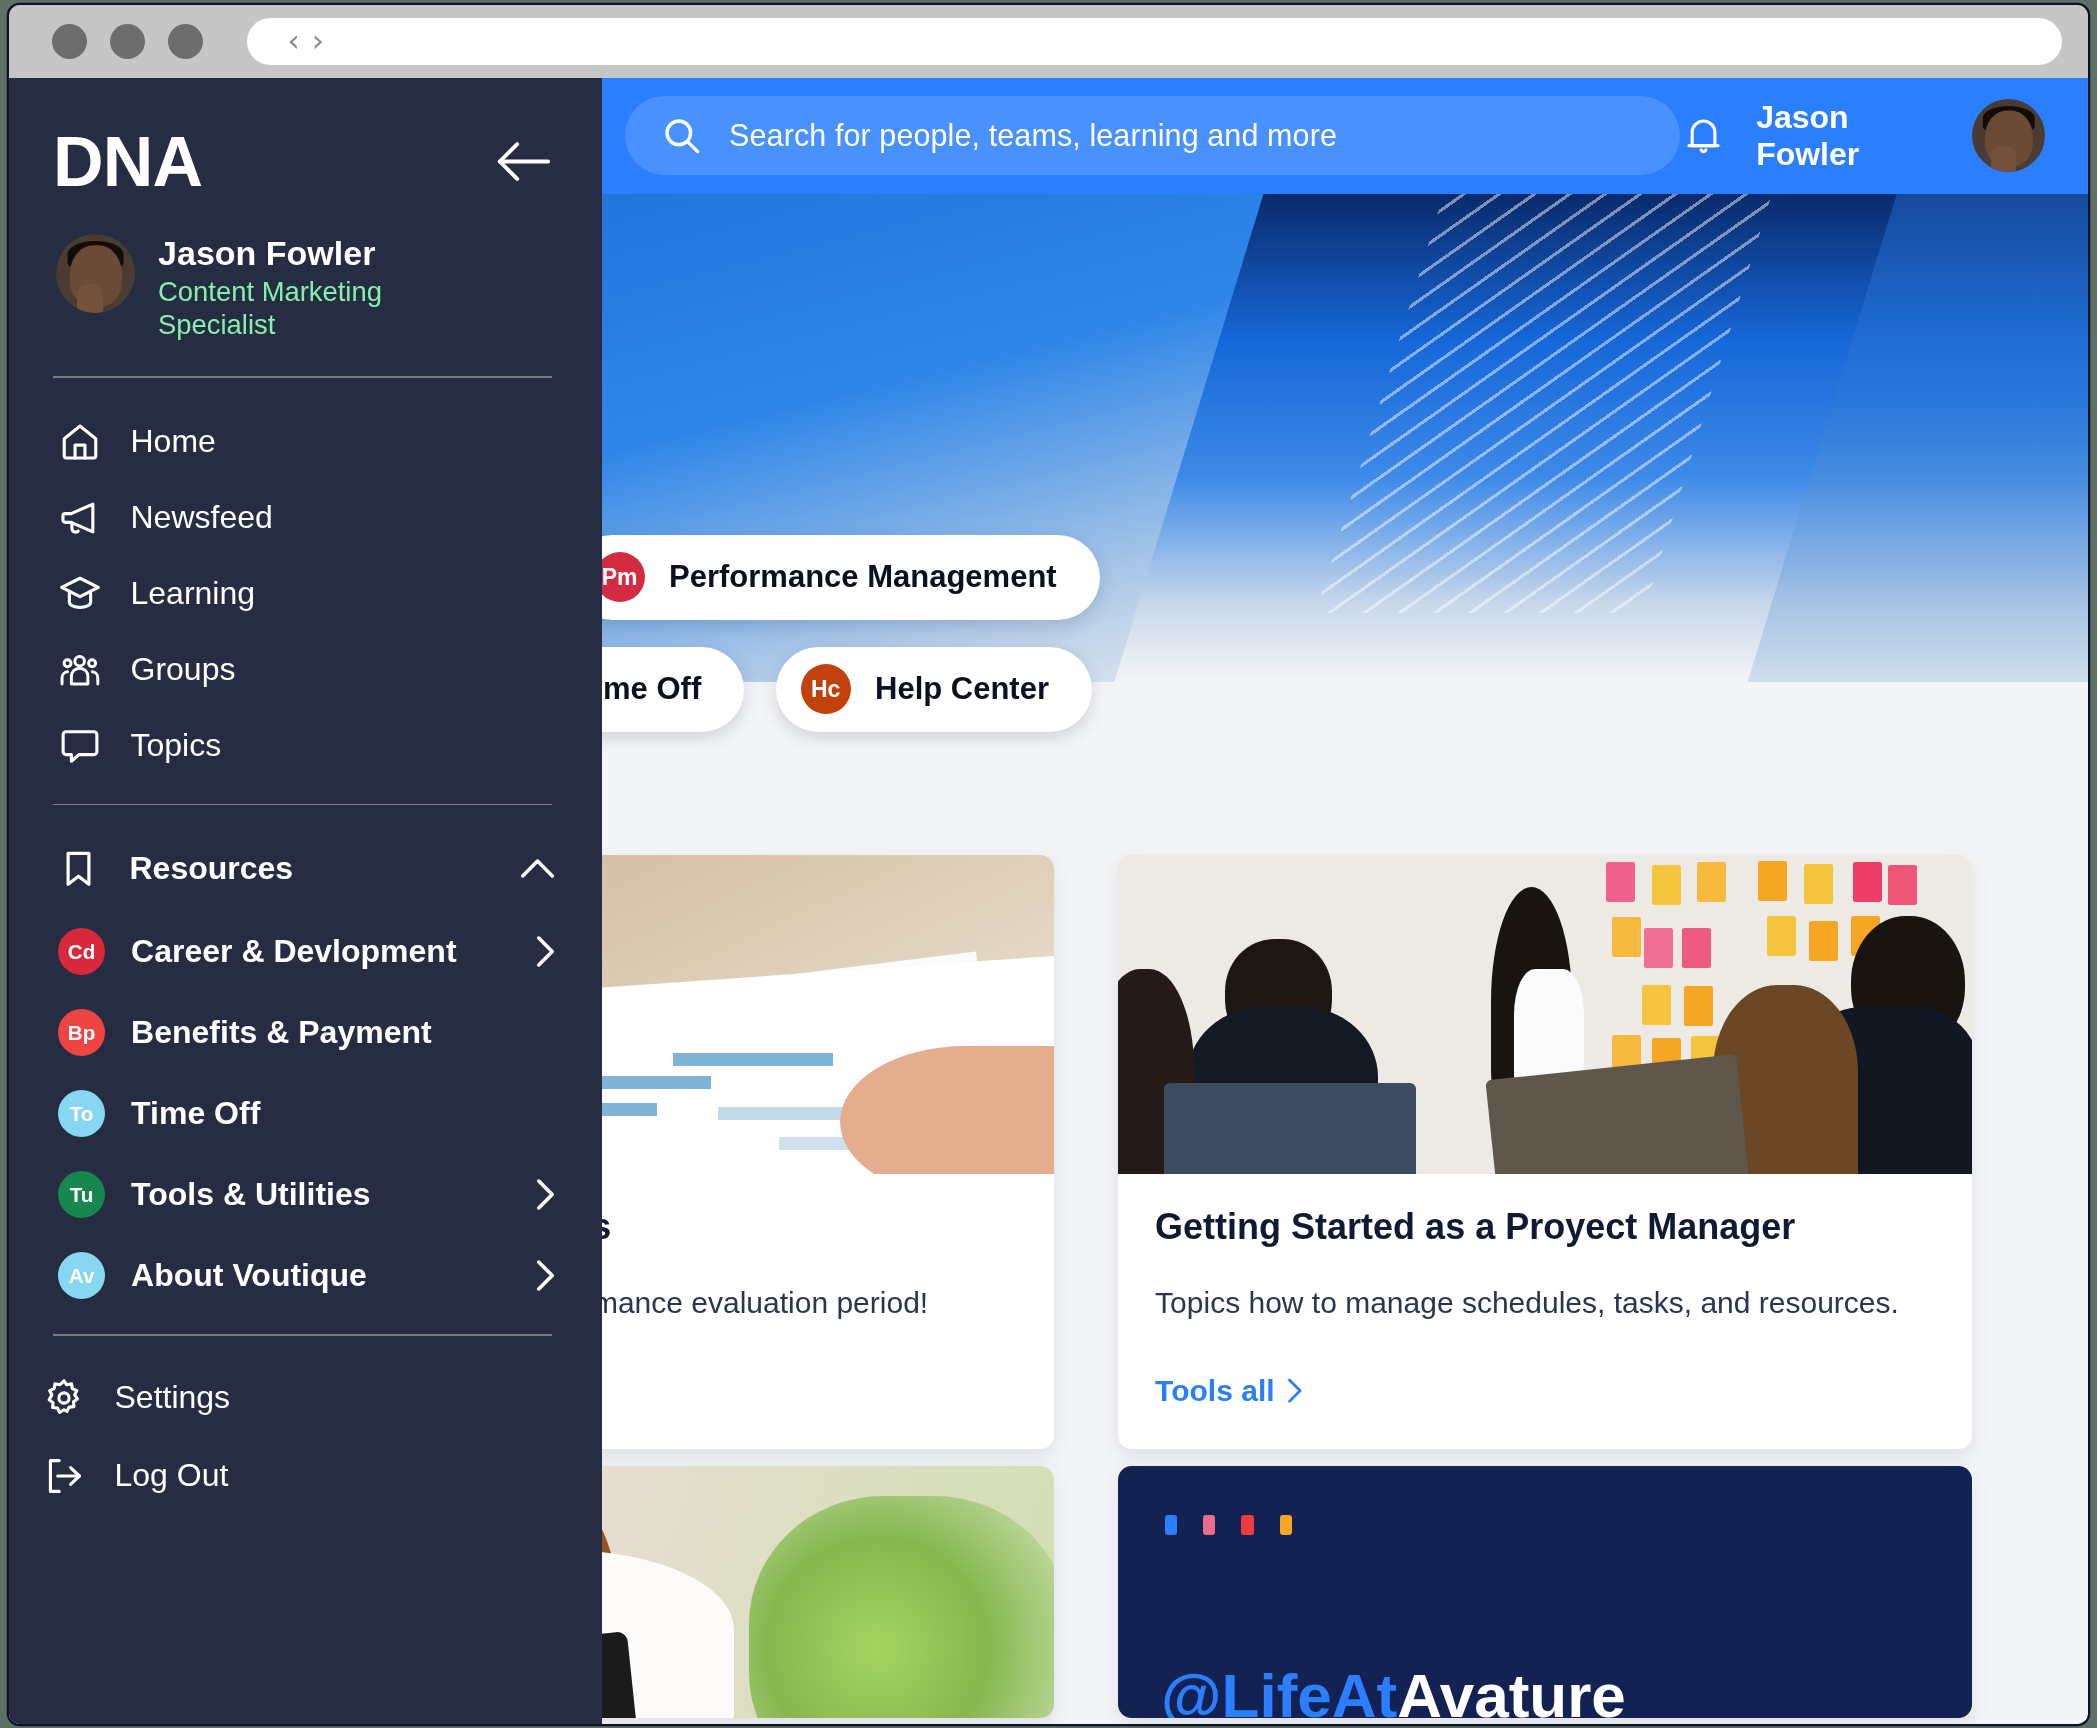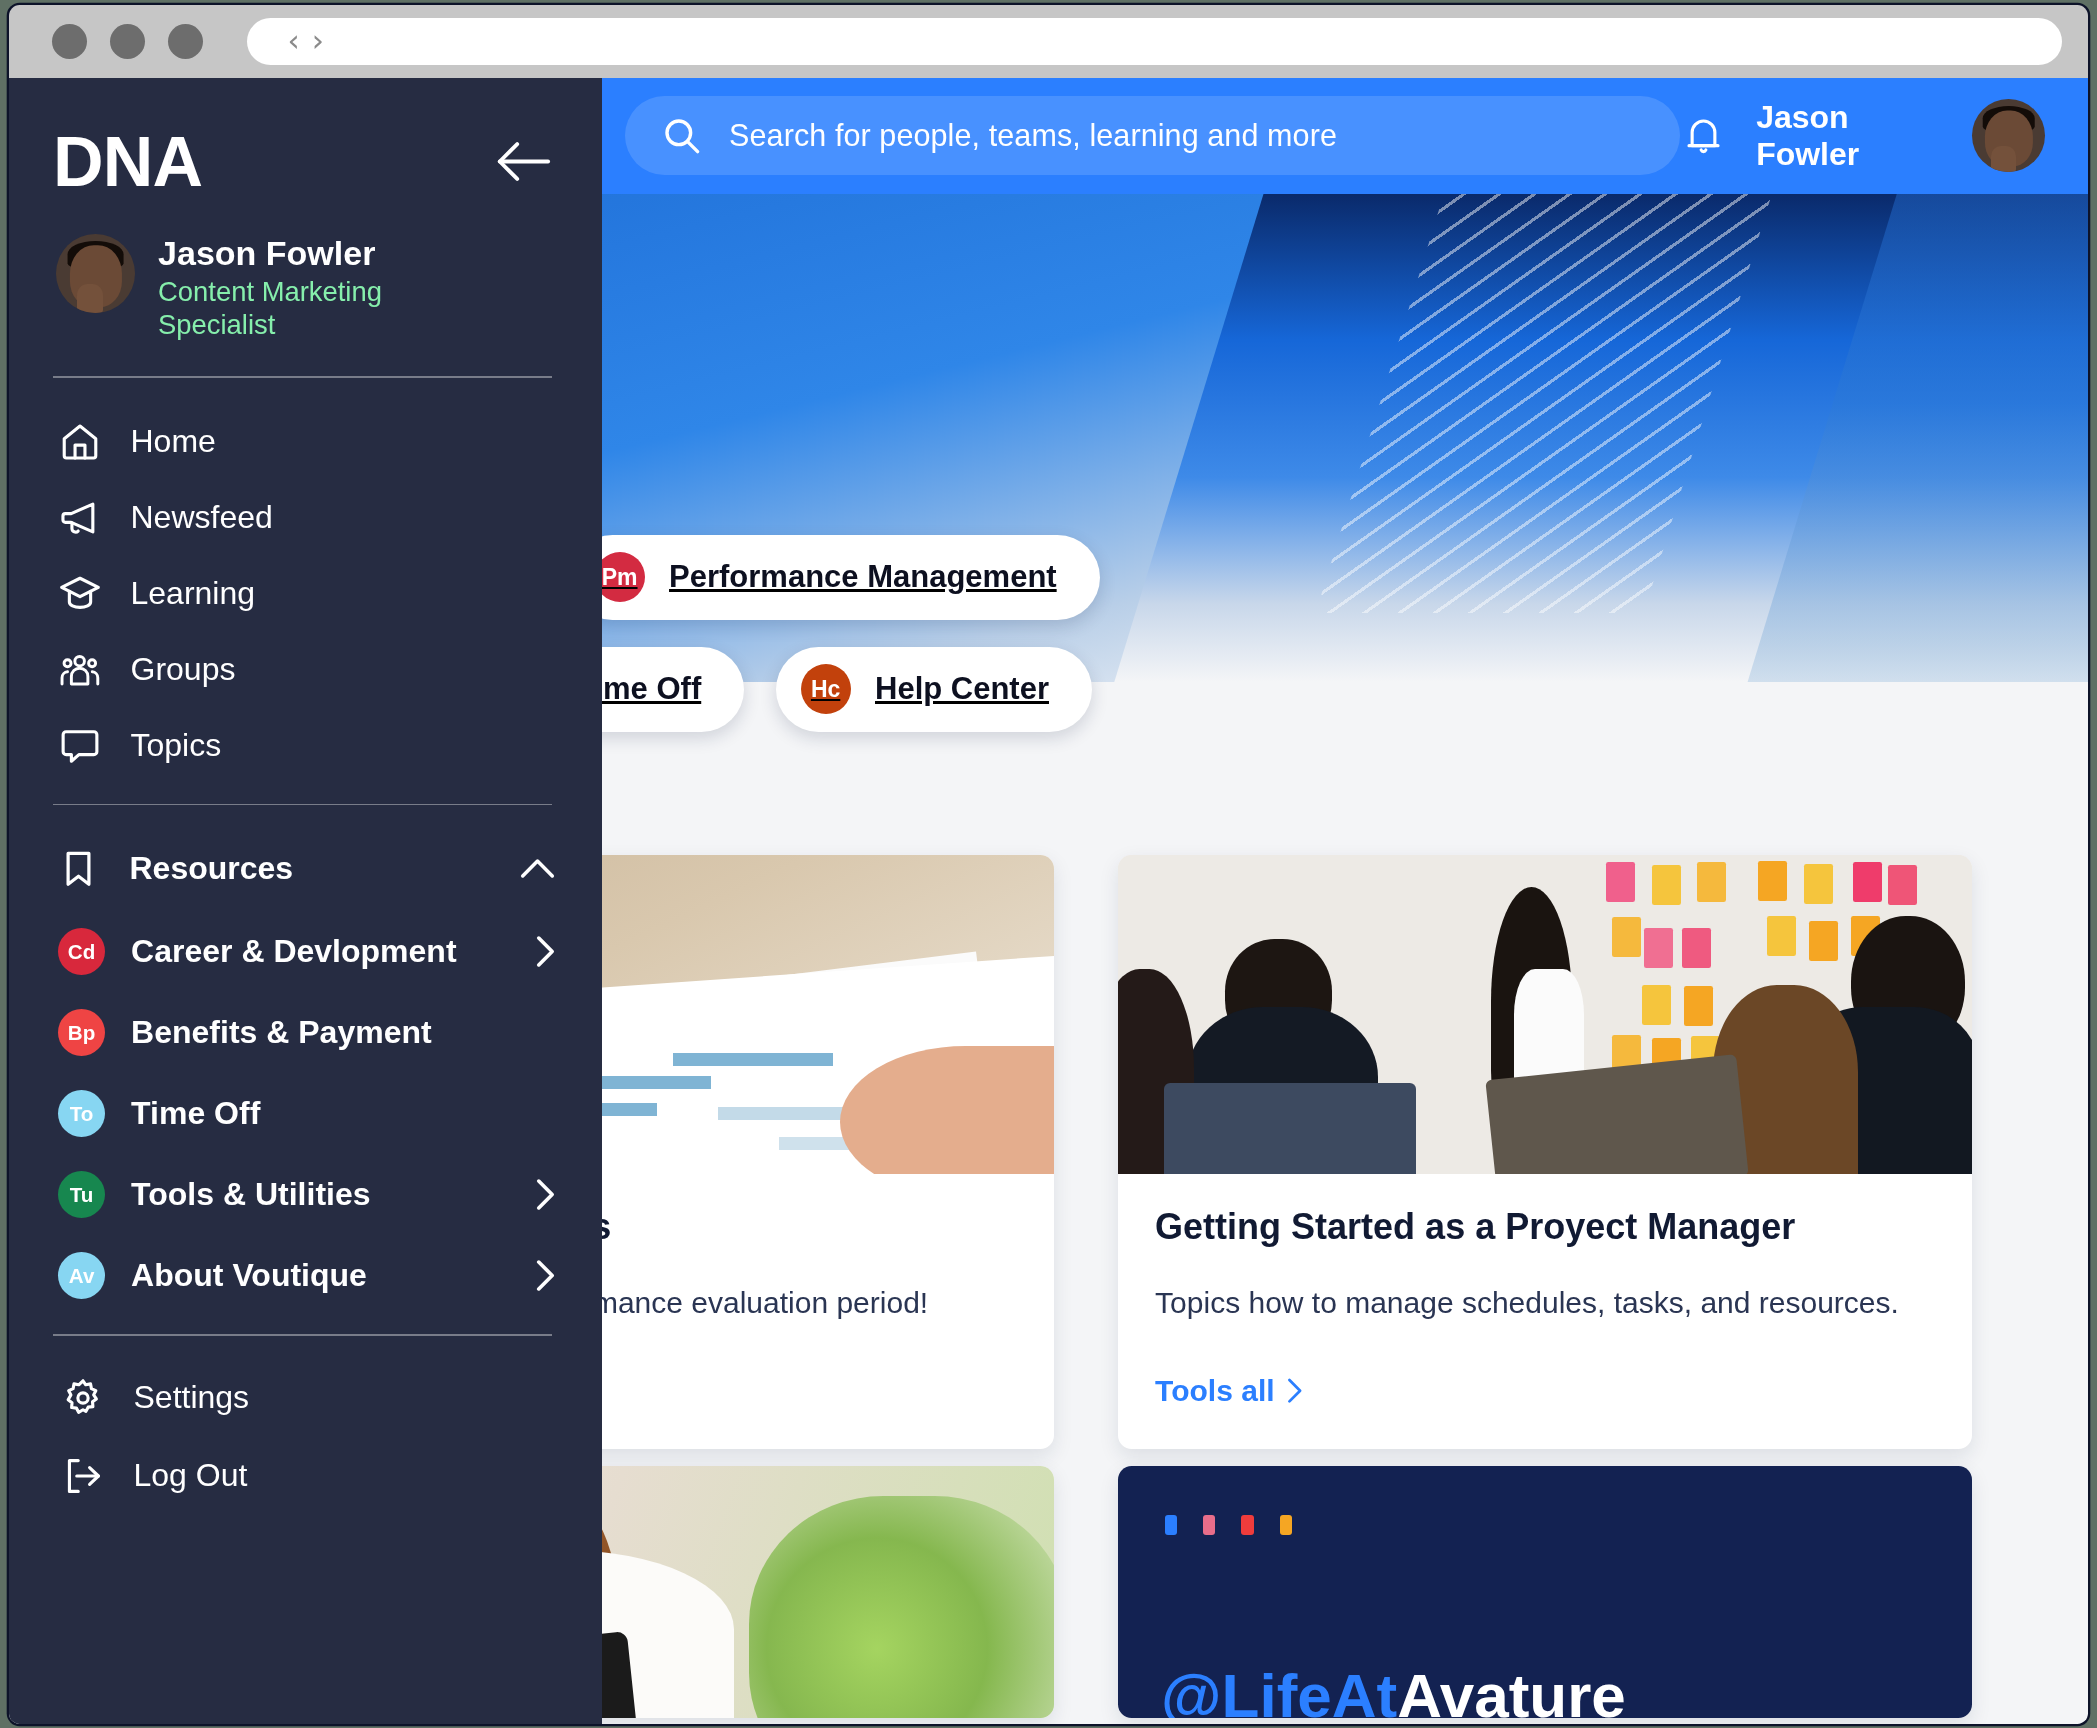--- a/index.html
+++ b/index.html
@@ -129,21 +129,21 @@
     position:absolute; left:229px; top:348px;
     font-size:58px; color:#ffffff; font-weight:bold;
     white-space:nowrap;
   }
 
   
   #pills{
     position:absolute; left:191px; top:457px;
     width:1524px;
   }
-  .pill-row{ display:flex; gap:32px; margin-bottom:27.4px;text-decoration:underline; }
+  .pill-row{ display:flex; gap:32px; margin-bottom:27.4px; }
   .pill{
     background:#ffffff;
     border-radius:43px;
     height:85px;
     display:inline-flex; align-items:center;
     padding:0 43px 0 24.4px;
     gap:24.4px;
     box-shadow:0 6.1px 17px rgba(16,34,70,.16);
     flex:none;
   }
@@ -309,21 +309,21 @@
     width:47px; height:47px; border-radius:50%;
     display:flex; align-items:center; justify-content:center;
     font-size:20.6px; font-weight:bold; color:#ffffff; flex:none;
   }
   .res-label{ font-size:32px; font-weight:bold; flex:1; white-space:nowrap; }
   .chev{ color:#ffffff; flex:none; }
 
   #sidebar-bottom{ padding-bottom:30.5px; }
   .bottom-item{
     display:flex; align-items:center; gap:27.4px;
-    padding:17px 50px 17px 50px; color:#ffffff;
+    padding:17px 50px 17px 31px; color:#ffffff;
   }
   .bottom-label{ font-size:32px; }
 
   svg{ display:block; }
 </style>
 </head>
 <body>
 
 <div id="window-frame">
 

